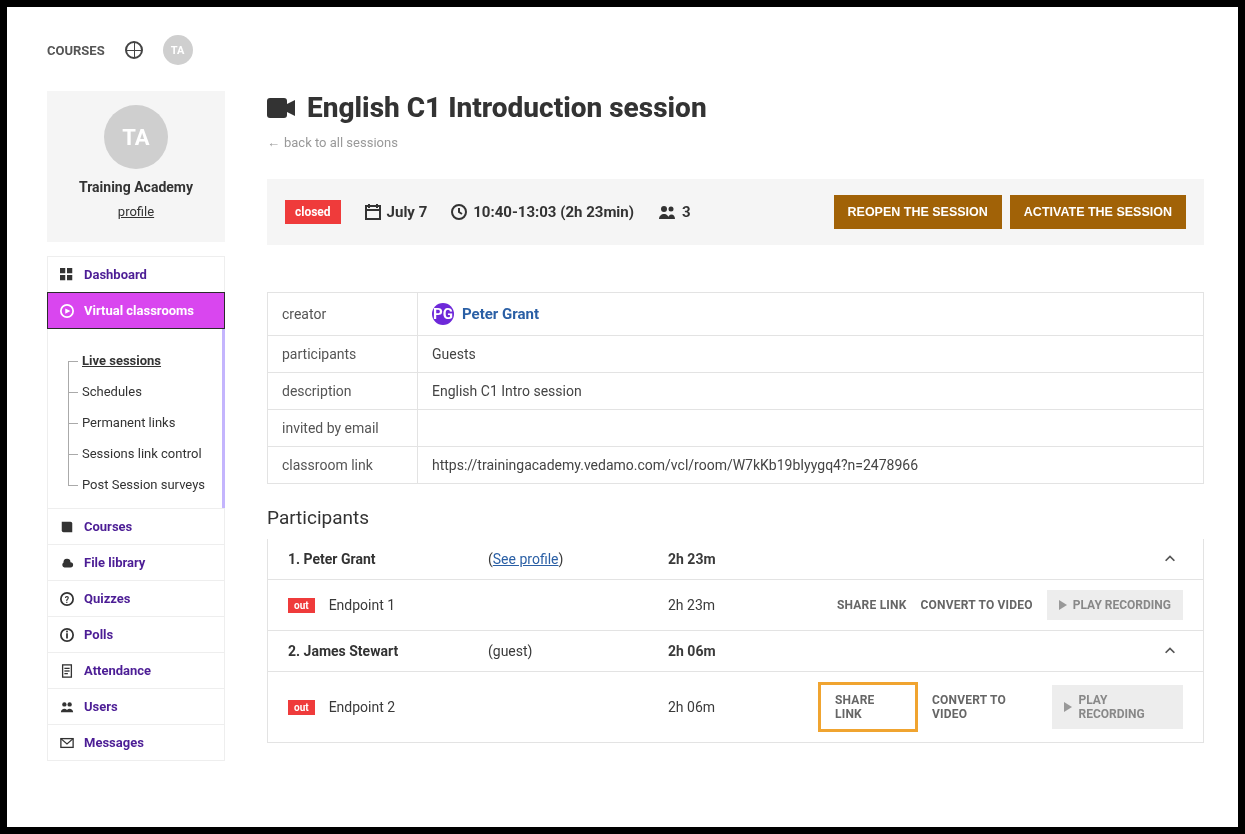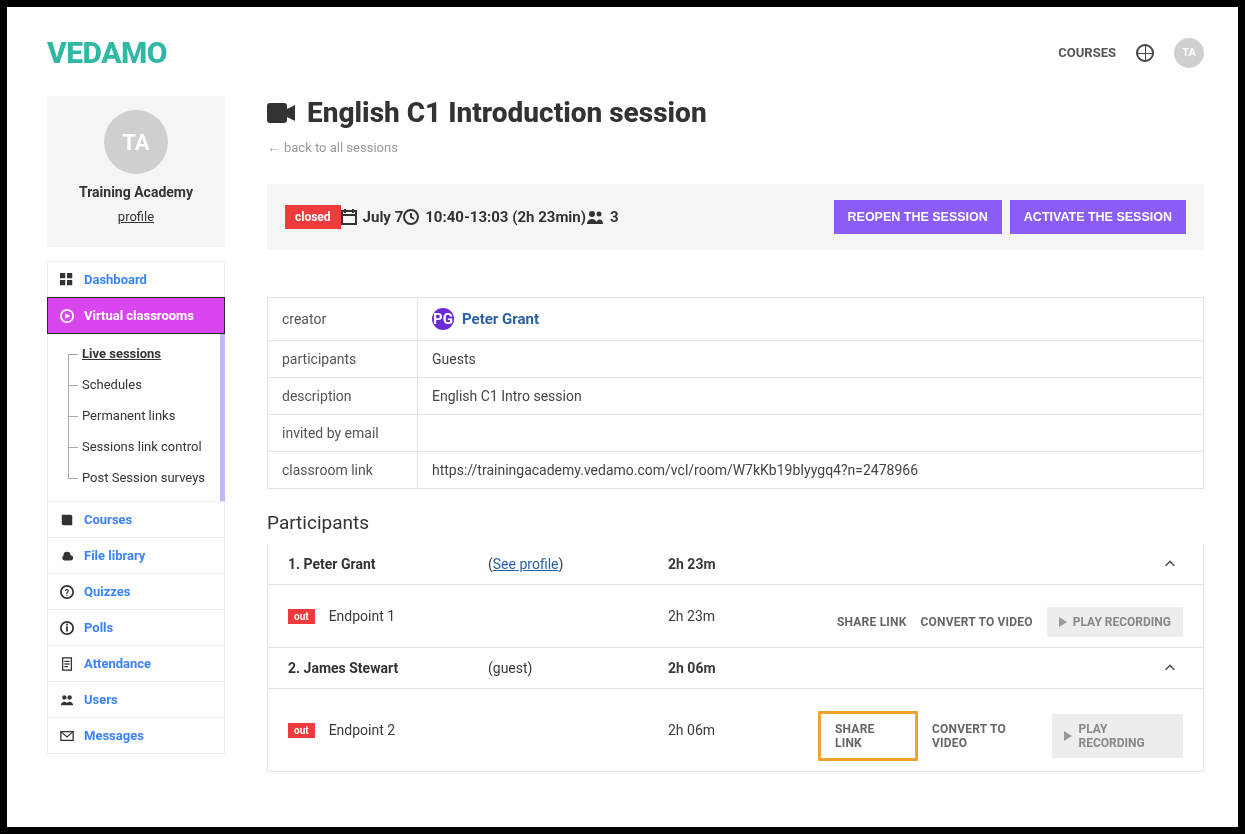--- a/index.html
+++ b/index.html
@@ -14,72 +14,71 @@
   .globe::before { content:""; position:absolute; top:0; left:50%; width:1px; height:100%; background:#444; }
   .globe::after { content:""; position:absolute; left:0; top:50%; height:1px; width:100%; background:#444; }
   .avatar-sm { width: 30px; height: 30px; border-radius: 50%; background: #cfcfcf; color:#fff; font-size:11px; font-weight:700; display:flex; align-items:center; justify-content:center; }
   .body { display: flex; gap: 30px; flex: 1; min-height: 0; }
   .sidebar { width: 178px; flex-shrink: 0; }
   .profile-card { background: #f5f5f5; padding: 14px 10px 22px; text-align: center; margin-bottom: 14px; }
   .avatar-lg { width: 64px; height: 64px; border-radius: 50%; background: #cfcfcf; color:#fff; font-size:22px; font-weight:700; display:flex; align-items:center; justify-content:center; margin: 0 auto 10px; }
   .pc-name { font-weight: 700; font-size: 14px; color: #333; margin-bottom: 6px; }
   .pc-link { font-size: 13px; color: #333; text-decoration: underline; }
   .menu { list-style: none; }
-  .menu-item { border: 1px solid #eee; border-bottom: none; padding: 10px 12px; font-size: 13px; color: #3b82f6; display:flex; align-items:center; gap:10px; font-weight:700; }
+  .menu-item { border: 1px solid #eee; border-bottom: none; padding: 10px 12px; font-size: 13px; color: #4c1d95; display:flex; align-items:center; gap:10px; font-weight:700; }
   .menu-item:last-child { border-bottom: 1px solid #eee; }
   .menu-item.active { background: #d946ef; color: #fff; border-color: #2b2b2b; }
-  .sub-list { list-style: none; border-left: 1px solid #eee; border-right: 5px solid #c4b5fd; padding: 4px 0 8px 20px; }
+  .sub-list { list-style: none; border-left: 1px solid #eee; border-right: 3px solid #c4b5fd; padding: 16px 0 8px 20px; }
   .sub-item { position: relative; padding: 8px 6px 8px 14px; font-size: 13px; color: #333; }
   .sub-item::before { content:""; position:absolute; left:0; top:50%; width:10px; height:1px; background:#aaa; }
   .sub-item::after { content:""; position:absolute; left:0; top:0; bottom:0; width:1px; background:#aaa; }
   .sub-item:first-child::after { top:50%; }
   .sub-item:last-child::after { bottom:50%; }
   .sub-item.active span { text-decoration: underline; font-weight:700; }
   .icon { width: 14px; height: 14px; display: inline-block; flex-shrink: 0; }
   .main { flex: 1; min-width: 0; overflow: hidden; padding-left: 12px; }
   .page-title { display:flex; align-items:center; gap:12px; margin-bottom: 8px; }
   .page-title h1 { font-size: 28px; font-weight: 800; color: #333; }
   .cam-icon { width: 28px; height: 20px; }
   .back { font-size: 13px; color: #999; text-decoration: none; display:inline-flex; align-items:center; gap:4px; }
   .status-bar { background: #f5f5f5; padding: 16px 18px; margin-top: 28px; display:flex; align-items:center; justify-content:space-between; gap:20px; }
-  .status-left { display:flex; align-items:center; flex-wrap:wrap; }
+  .status-left { display:flex; align-items:center; gap:24px; flex-wrap:wrap; }
   .badge-closed { background: #ef3b3b; color:#fff; font-size:12px; font-weight:700; padding: 5px 10px; }
   .status-item { display:flex; align-items:center; gap:6px; font-weight:700; color:#333; font-size:15px; }
-  .btn-green { background:#8b5cf6; color:#fff; border:none; padding:10px 14px; font-size:12.5px; font-weight:700; cursor:pointer; }
+  .btn-green { background:#a16207; color:#fff; border:none; padding:10px 14px; font-size:12.5px; font-weight:700; cursor:pointer; }
   .btn-row { display:flex; gap:8px; }
   .info-table { border:1px solid #e3e3e3; margin-top: 47px; width:100%; border-collapse: collapse; }
   .info-table td { border:1px solid #e3e3e3; padding: 10px 14px; font-size: 14px; color:#444; }
   .info-table td:first-child { width: 150px; color:#555; }
   .creator-cell { display:flex; align-items:center; gap:8px; }
   .creator-cell .av { width:22px; height:22px; border-radius:50%; background:#6d28d9; color:#fff; font-size:15px; font-weight:700; display:flex; align-items:center; justify-content:center; }
   .creator-cell a { color:#2a5fa5; font-weight:700; text-decoration:none; font-size:15px; }
   .inline-btn { background:#e3e3e3; border:none; padding:3px 10px; font-size:12.5px; color:#555; margin-left:10px; cursor:pointer; }
   .section-h { font-size: 19px; font-weight:400; color:#333; margin: 22px 0 10px; }
   .part-row { border:1px solid #e3e3e3; border-top:none; padding: 12px 20px; display:grid; grid-template-columns: 200px 180px 1fr 20px; align-items:center; font-size:14px; }
   .part-row:first-of-type { border-top:1px solid #e3e3e3; }
   .part-name { font-weight:700; color:#333; }
   .part-link a { color:#2a5fa5; text-decoration:underline; }
   .part-dur { font-weight:700; }
   .chev { width:14px; height:14px; transform:rotate(180deg); }
   .ep-row { border:1px solid #e3e3e3; border-top:none; padding: 10px 20px; display:grid; grid-template-columns: 380px 150px 1fr; align-items:center; font-size:14px; }
   .ep-left { display:flex; align-items:center; gap:14px; }
   .badge-out { background:#ef3b3b; color:#fff; font-size:10px; font-weight:700; padding:2px 6px; }
-  .ep-actions { display:flex; align-items:center; gap:14px; justify-content:flex-end;margin-top:12px; }
+  .ep-actions { display:flex; align-items:center; gap:14px; justify-content:flex-end; }
   .act { font-size:12px; font-weight:700; color:#666; letter-spacing:.2px; cursor:pointer; }
   .act.highlight { border:3px solid #f0a430; padding:8px 14px; }
   .play-btn { background:#ededed; padding:8px 12px; display:flex; align-items:center; gap:6px; font-size:12px; font-weight:700; color:#888; }
   .play-tri { width:0; height:0; border-left:8px solid #999; border-top:5px solid transparent; border-bottom:5px solid transparent; }
 </style>
 </head>
 <body>
 
 <div class="frame">
   <div class="inner">
     <div class="topbar">
-      <div class="logo">VEDAMO</div>
       <div class="topnav">
         <a href="#" class="nav-link">COURSES</a>
         <span class="globe"></span>
         <span class="avatar-sm">TA</span>
       </div>
     </div>
 
     <div class="body">
       <aside class="sidebar">
         <div class="profile-card">

